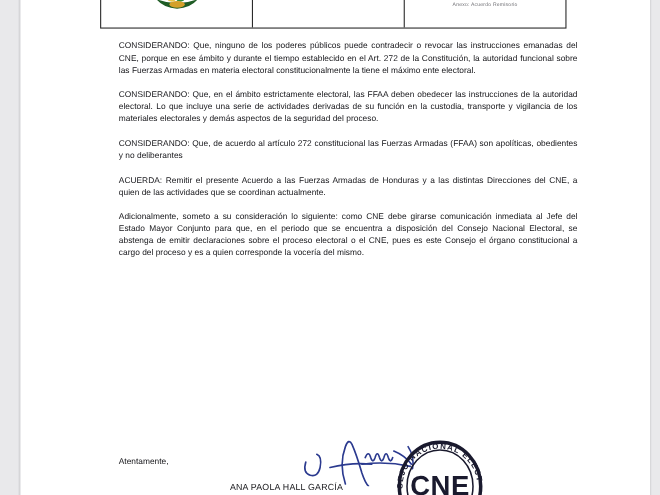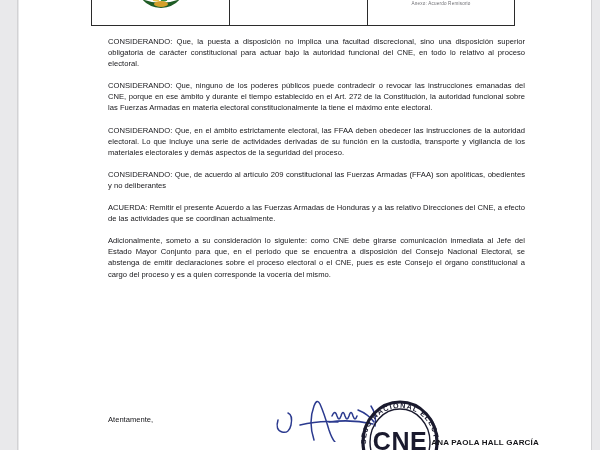--- a/index.html
+++ b/index.html
@@ -146,23 +146,23 @@
     width: 96px;
     height: 96px;
   }
   .seal svg { display: block; }
 
   .sig-name {
     position: absolute;
     left: -55px;
     top: 46px;
     width: 330px;
-    text-align: right;
+    text-align: left;
     font-size: 8px;
-    font-weight: bold;
+    font-weight: normal;
     color: #16161a;
     letter-spacing: .2px;
     white-space: nowrap;
   }
 </style>
 </head>
 <body>
 
 <div class="viewer">
 
@@ -198,25 +198,24 @@
 
       <div class="hcell c2"></div>
 
       <div class="hcell c3">
         <div class="hcell-text">Anexo: Acuerdo Remisorio</div>
       </div>
 
     </div>
 
     <div class="body-text">
-      <p class="para">CONSIDERANDO: Que, la puesta a disposición no implica una facultad discrecional, sino una disposición superior obligatoria de carácter constitucional para actuar bajo la autoridad funcional del CNE, en todo lo relativo al proceso electoral.</p>
       <p class="para">CONSIDERANDO: Que, ninguno de los poderes públicos puede contradecir o revocar las instrucciones emanadas del CNE, porque en ese ámbito y durante el tiempo establecido en el Art. 272 de la Constitución, la autoridad funcional sobre las Fuerzas Armadas en materia electoral constitucionalmente la tiene el máximo ente electoral.</p>
       <p class="para">CONSIDERANDO: Que, en el ámbito estrictamente electoral, las FFAA deben obedecer las instrucciones de la autoridad electoral. Lo que incluye una serie de actividades derivadas de su función en la custodia, transporte y vigilancia de los materiales electorales y demás aspectos de la seguridad del proceso.</p>
-      <p class="para">CONSIDERANDO: Que, de acuerdo al artículo 209 constitucional las Fuerzas Armadas (FFAA) son apolíticas, obedientes y no deliberantes</p>
-      <p class="para">ACUERDA:  Remitir el presente Acuerdo a las Fuerzas Armadas de Honduras y a las relativo Direcciones del CNE, a efecto de las actividades que se coordinan actualmente.</p>
+      <p class="para">CONSIDERANDO: Que, de acuerdo al artículo 272 constitucional las Fuerzas Armadas (FFAA) son apolíticas, obedientes y no deliberantes</p>
+      <p class="para">ACUERDA:  Remitir el presente Acuerdo a las Fuerzas Armadas de Honduras y a las distintas Direcciones del CNE, a quien de las actividades que se coordinan actualmente.</p>
       <p class="para">Adicionalmente, someto a su consideración lo siguiente: como CNE debe girarse comunicación inmediata al Jefe del Estado Mayor Conjunto para que, en el periodo que se encuentra a disposición del Consejo Nacional Electoral, se abstenga de emitir declaraciones sobre el proceso electoral o el CNE, pues es este Consejo el órgano constitucional a cargo del proceso y es a quien corresponde la vocería del mismo.</p>
     </div>
 
     <div class="closing">Atentamente,</div>
 
     <div class="sig-wrap">
 
       <div class="signature">
         <svg viewBox="0 0 130 48" width="130" height="48" aria-hidden="true">
           <g fill="none" stroke="#2b3a8f" stroke-width="1.5" stroke-linecap="round" stroke-linejoin="round">

